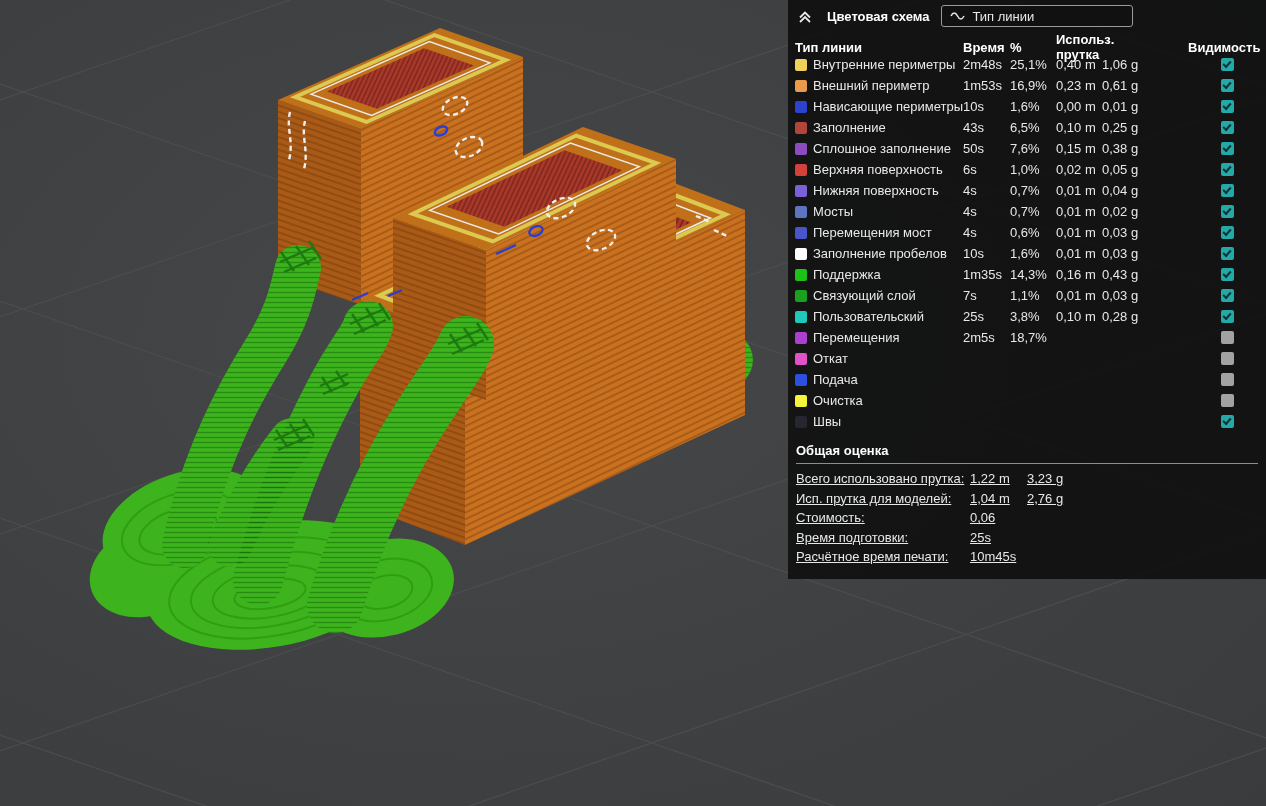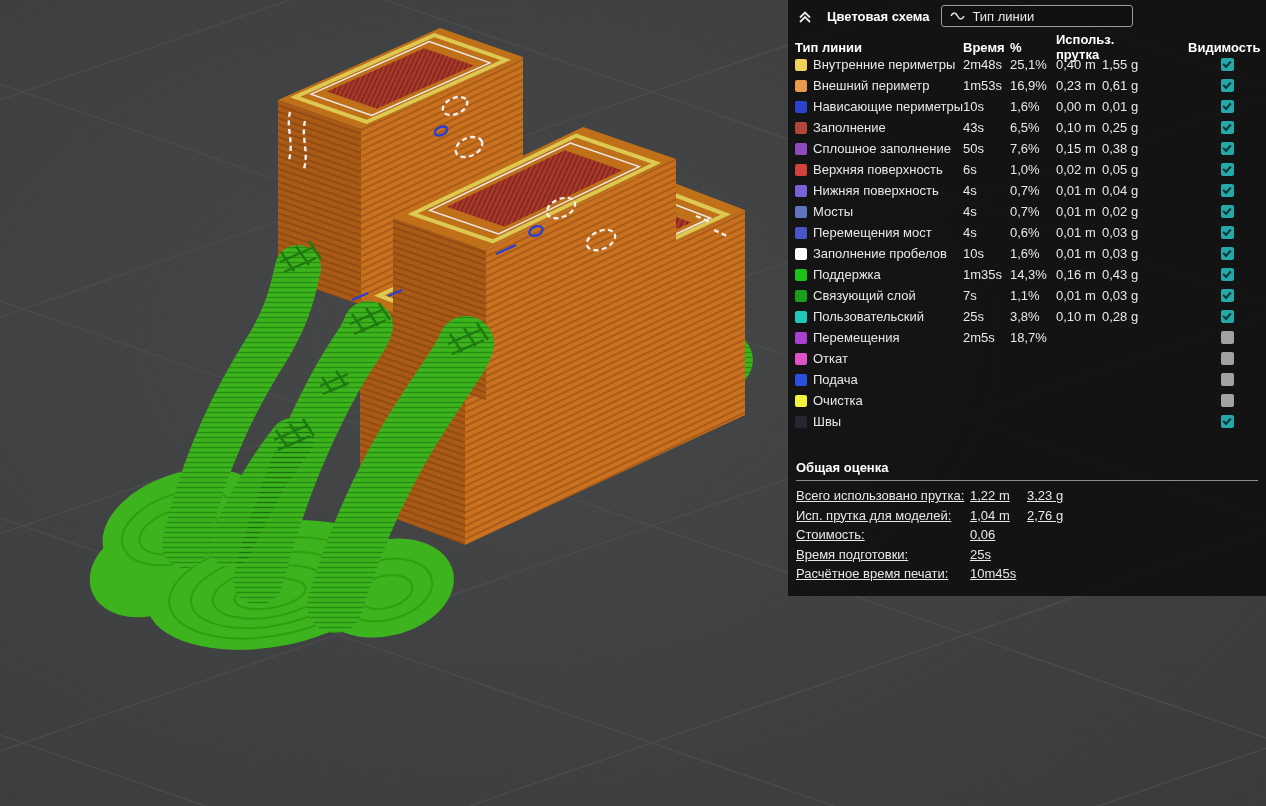--- a/index.html
+++ b/index.html
@@ -29,21 +29,21 @@
   .swatch { width:12px; height:12px; border-radius:2px; }
   .cell { white-space:nowrap; overflow:hidden; }
   .visbox { width:13px; height:13px; border-radius:2px; justify-self:center;
             position:relative; cursor:pointer; }
   .visbox.on { background:var(--cb-on,#24a8a8); }
   .visbox.on::after { content:""; position:absolute; left:2.5px; top:3px; width:6px; height:3px;
                       border-left:2px solid #0b3535; border-bottom:2px solid #0b3535;
                       transform:rotate(-48deg); }
   .visbox.off { background:var(--cb-off,#a2a2a2); }
 
-  .summary { margin-top:25px; padding:0 8px; }
+  .summary { margin-top:8px; padding:0 8px; }
   .summary-title { font-weight:bold; color:#ffffff; height:20px; display:flex; align-items:center; }
   .summary hr { border:0; border-top:1px solid #8d8d8d; margin:3px 0 5px; }
   .srow { display:grid; grid-template-columns:174px 57px 1fr; align-items:center; height:19.5px; }
   .srow span { white-space:nowrap;text-decoration:underline; }
 </style>
 </head>
 <body>
 
 <div class="stage">
 
@@ -242,21 +242,21 @@
       <span>Видимость</span>
     </div>
 
     <div id="legend-rows">
         <div class="row">
         <span class="swatch" style="background: rgb(242, 209, 91);"></span>
         <span class="cell c-label">Внутренние периметры</span>
         <span class="cell c-time">2m48s</span>
         <span class="cell c-pct">25,1%</span>
         <span class="cell c-len">0,40 m</span>
-        <span class="cell c-wt">1,55 g</span>
+        <span class="cell c-wt">1,06 g</span>
         <span></span>
         <span class="visbox on"></span>
       </div>
         <div class="row">
         <span class="swatch" style="background: rgb(234, 154, 77);"></span>
         <span class="cell c-label">Внешний периметр</span>
         <span class="cell c-time">1m53s</span>
         <span class="cell c-pct">16,9%</span>
         <span class="cell c-len">0,23 m</span>
         <span class="cell c-wt">0,61 g</span>

